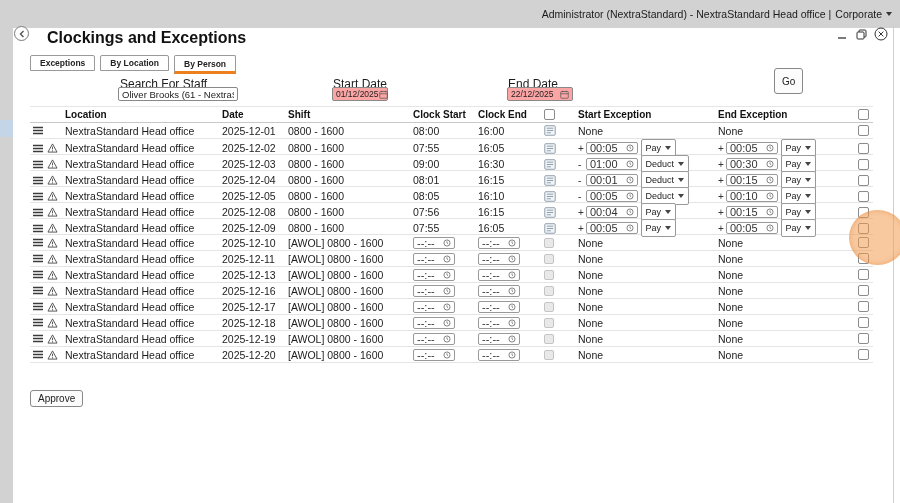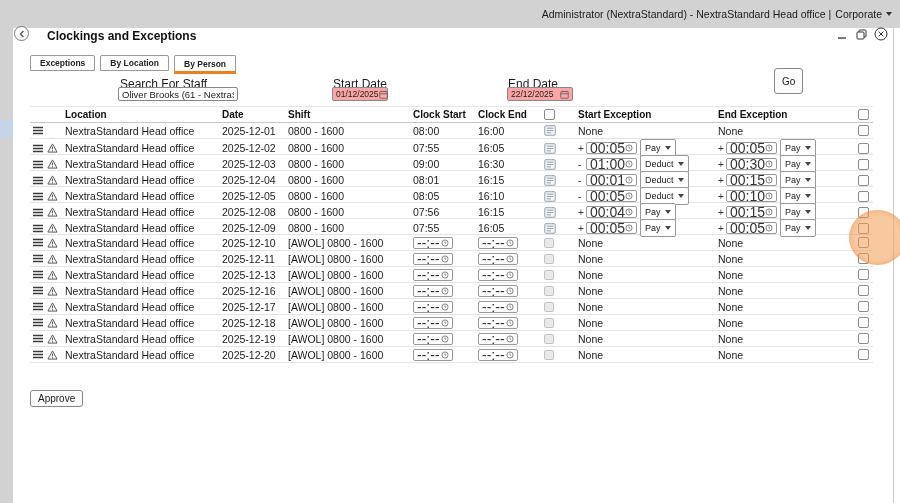--- a/index.html
+++ b/index.html
@@ -13,21 +13,21 @@
     position:absolute; left:0; top:0; width:900px; height:28px; background:var(--topbar);
     display:flex; align-items:center; justify-content:flex-end; padding-right:8px;
     font-size:10.5px; gap:4px; color:#1b1b1b;
   }
   .dd-arrow { width:0; height:0; border-left:3.5px solid transparent; border-right:3.5px solid transparent; border-top:4.5px solid #333; display:inline-block; }
   .left-strip { position:absolute; left:0; top:20px; width:13px; height:483px; background:var(--topbar); }
   .left-indicator { position:absolute; left:0; top:120px; width:13px; height:17px; background:#c3d5e6; }
   .right-border { position:absolute; left:893px; top:20px; width:1px; height:483px; background:#cfcfcf; }
 
   .back-btn { position:absolute; left:14px; top:26px; width:15px; height:15px; border:1.5px solid #7a7a7a; border-radius:50%; display:flex; align-items:center; justify-content:center; background:#fff; }
-  .win-title { position:absolute; left:47px; top:29px; font-size:12px; font-weight:bold; color:#111; }
+  .win-title { position:absolute; left:47px; top:29px; font-size:16px; font-weight:bold; color:#111; }
   .win-controls { position:absolute; right:12px; top:27px; display:flex; gap:6px; align-items:center; }
   .win-controls .icon { display:flex; }
 
   .tabs { position:absolute; left:30px; top:55px; display:flex; gap:5px; }
   .tab { height:16px; padding:0 9px; border:1px solid #999; background:#fff; font-size:8.5px; font-weight:bold; color:#222; border-radius:2px 2px 0 0; display:flex; align-items:center; }
   .tab.active { border-bottom:3px solid var(--accent); height:19px; }
 
   .flabel { position:absolute; font-size:12px; color:#1c1c1c; }
   .txt-input { position:absolute; height:14px; border:1px solid #888; border-radius:2px; font-size:9.5px; padding:0 3px; font-family:"Liberation Sans", sans-serif; color:#222; background:#fff; }
   .date-box { position:absolute; height:14px; border:1px solid #888; border-radius:2px; background:#fca5a5; display:inline-flex; align-items:center; justify-content:space-between; padding:0 3px; font-size:8.5px; color:#222; }
@@ -38,21 +38,21 @@
   .table { position:absolute; left:30px; top:106px; width:843px; border-top:1px solid #e6e6e6; }
   .grid { display:grid; grid-template-columns:35px 157px 66px 125px 65px 64px 36px 140px 139px 16px; align-items:center; }
   .thead { height:16px; font-size:10px; font-weight:bold; color:#111; border-bottom:1px solid #c8c8c8; }
   .trow { height:16px; font-size:10.5px; border-bottom:1px solid #e4e4e4; }
   .c-icons { display:flex; align-items:center; gap:4px; padding-left:3px; }
   .c-card { padding-left:2px; display:flex; align-items:center; }
   .c-exc { display:flex; align-items:center; gap:3px; }
   .c-check { display:flex; align-items:center; padding-left:1px; }
   .sign { font-size:10px; width:5px; color:#333; }
 
-  .timebox { display:inline-flex; align-items:center; justify-content:space-between; gap:0; border:1px solid #999; border-radius:2px; height:12px; min-width:40px; padding:0 3px; font-size:14px; background:#fff; color:#333; }
+  .timebox { display:inline-flex; align-items:center; justify-content:space-between; gap:8px; border:1px solid #999; border-radius:2px; height:12px; min-width:40px; padding:0 3px; font-size:11px; background:#fff; color:#333; }
   .sel { display:inline-flex; align-items:center; gap:4px; border:1px solid #999; border-radius:2px; height:13px; padding:8px 4px; font-size:9px; background:#fff; color:#222; }
   .sel-arrow { width:0; height:0; border-left:3px solid transparent; border-right:3px solid transparent; border-top:4px solid #444; }
   .cb { width:11px; height:11px; border:1px solid #8b8b8b; border-radius:2px; background:#fff; display:inline-block; }
   .cb.disabled { width:10px; height:10px; background:#e9e9e9; border-color:#c4c4c4; }
   .icon { display:inline-flex; align-items:center; }
 
   .click-indicator { position:absolute; left:849px; top:210px; width:57px; height:55px; border-radius:50%;
     background:var(--highlight); box-shadow:inset 0 0 5px rgba(219,120,40,0.45); pointer-events:none; z-index:50; }
 </style>
 </head>

